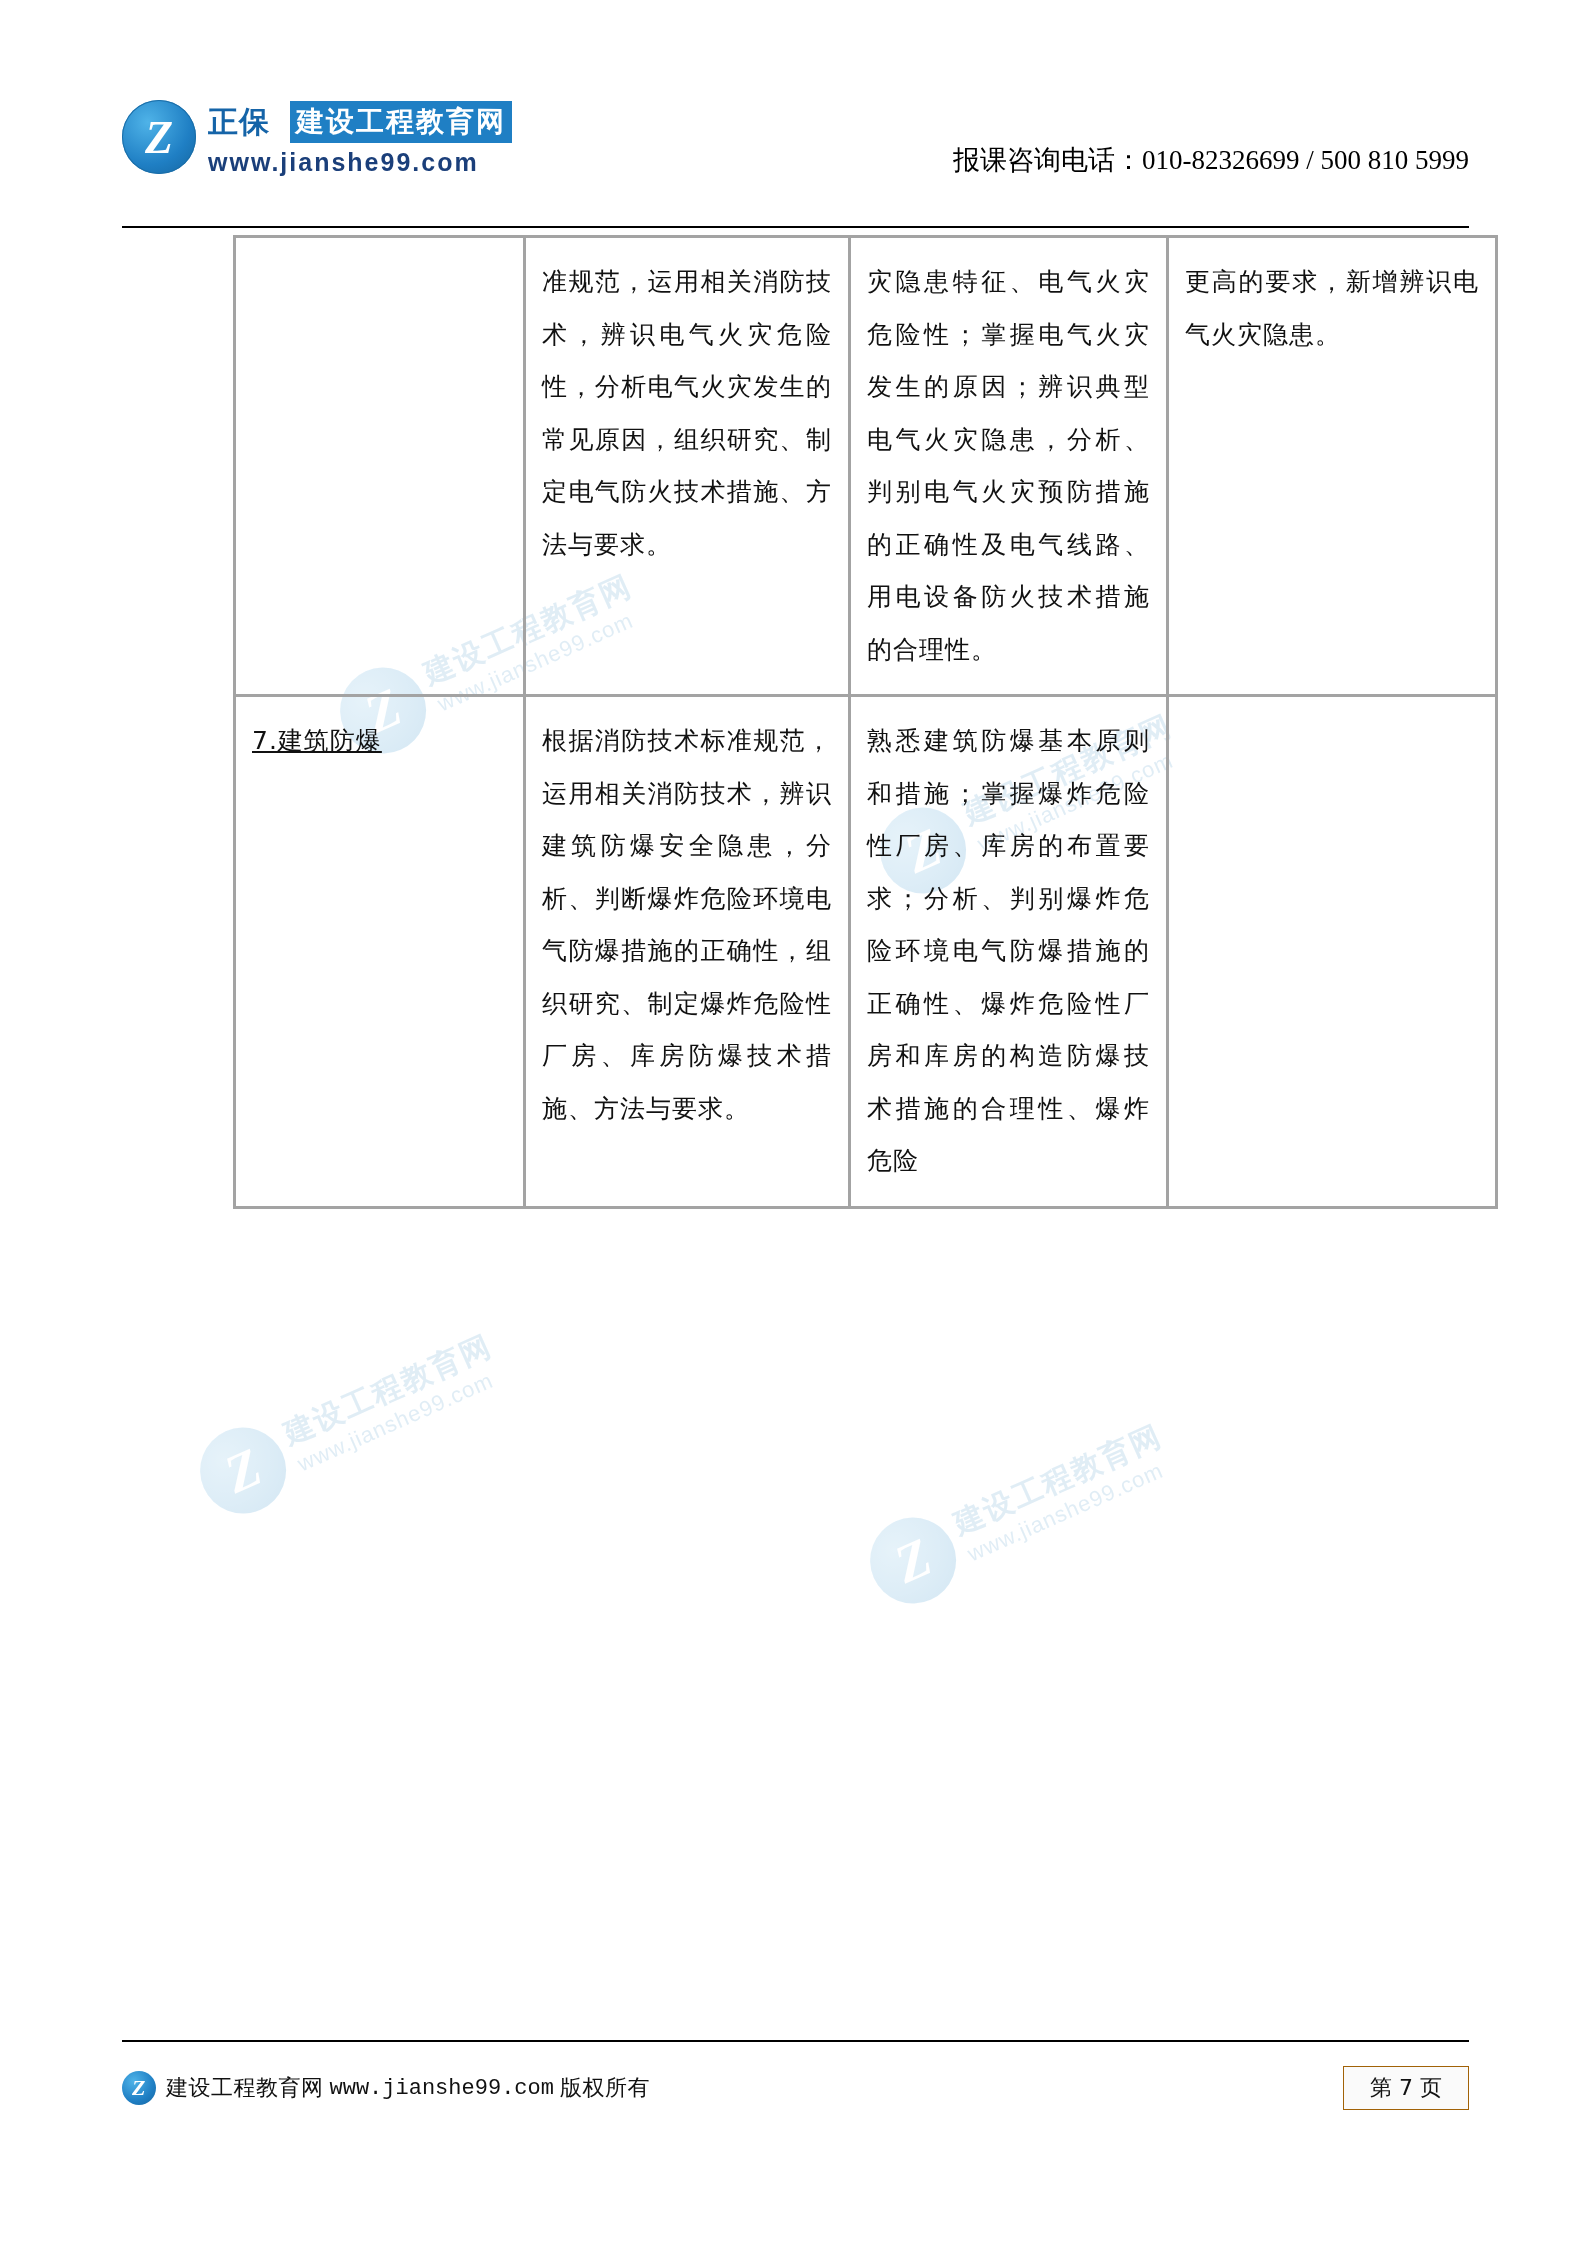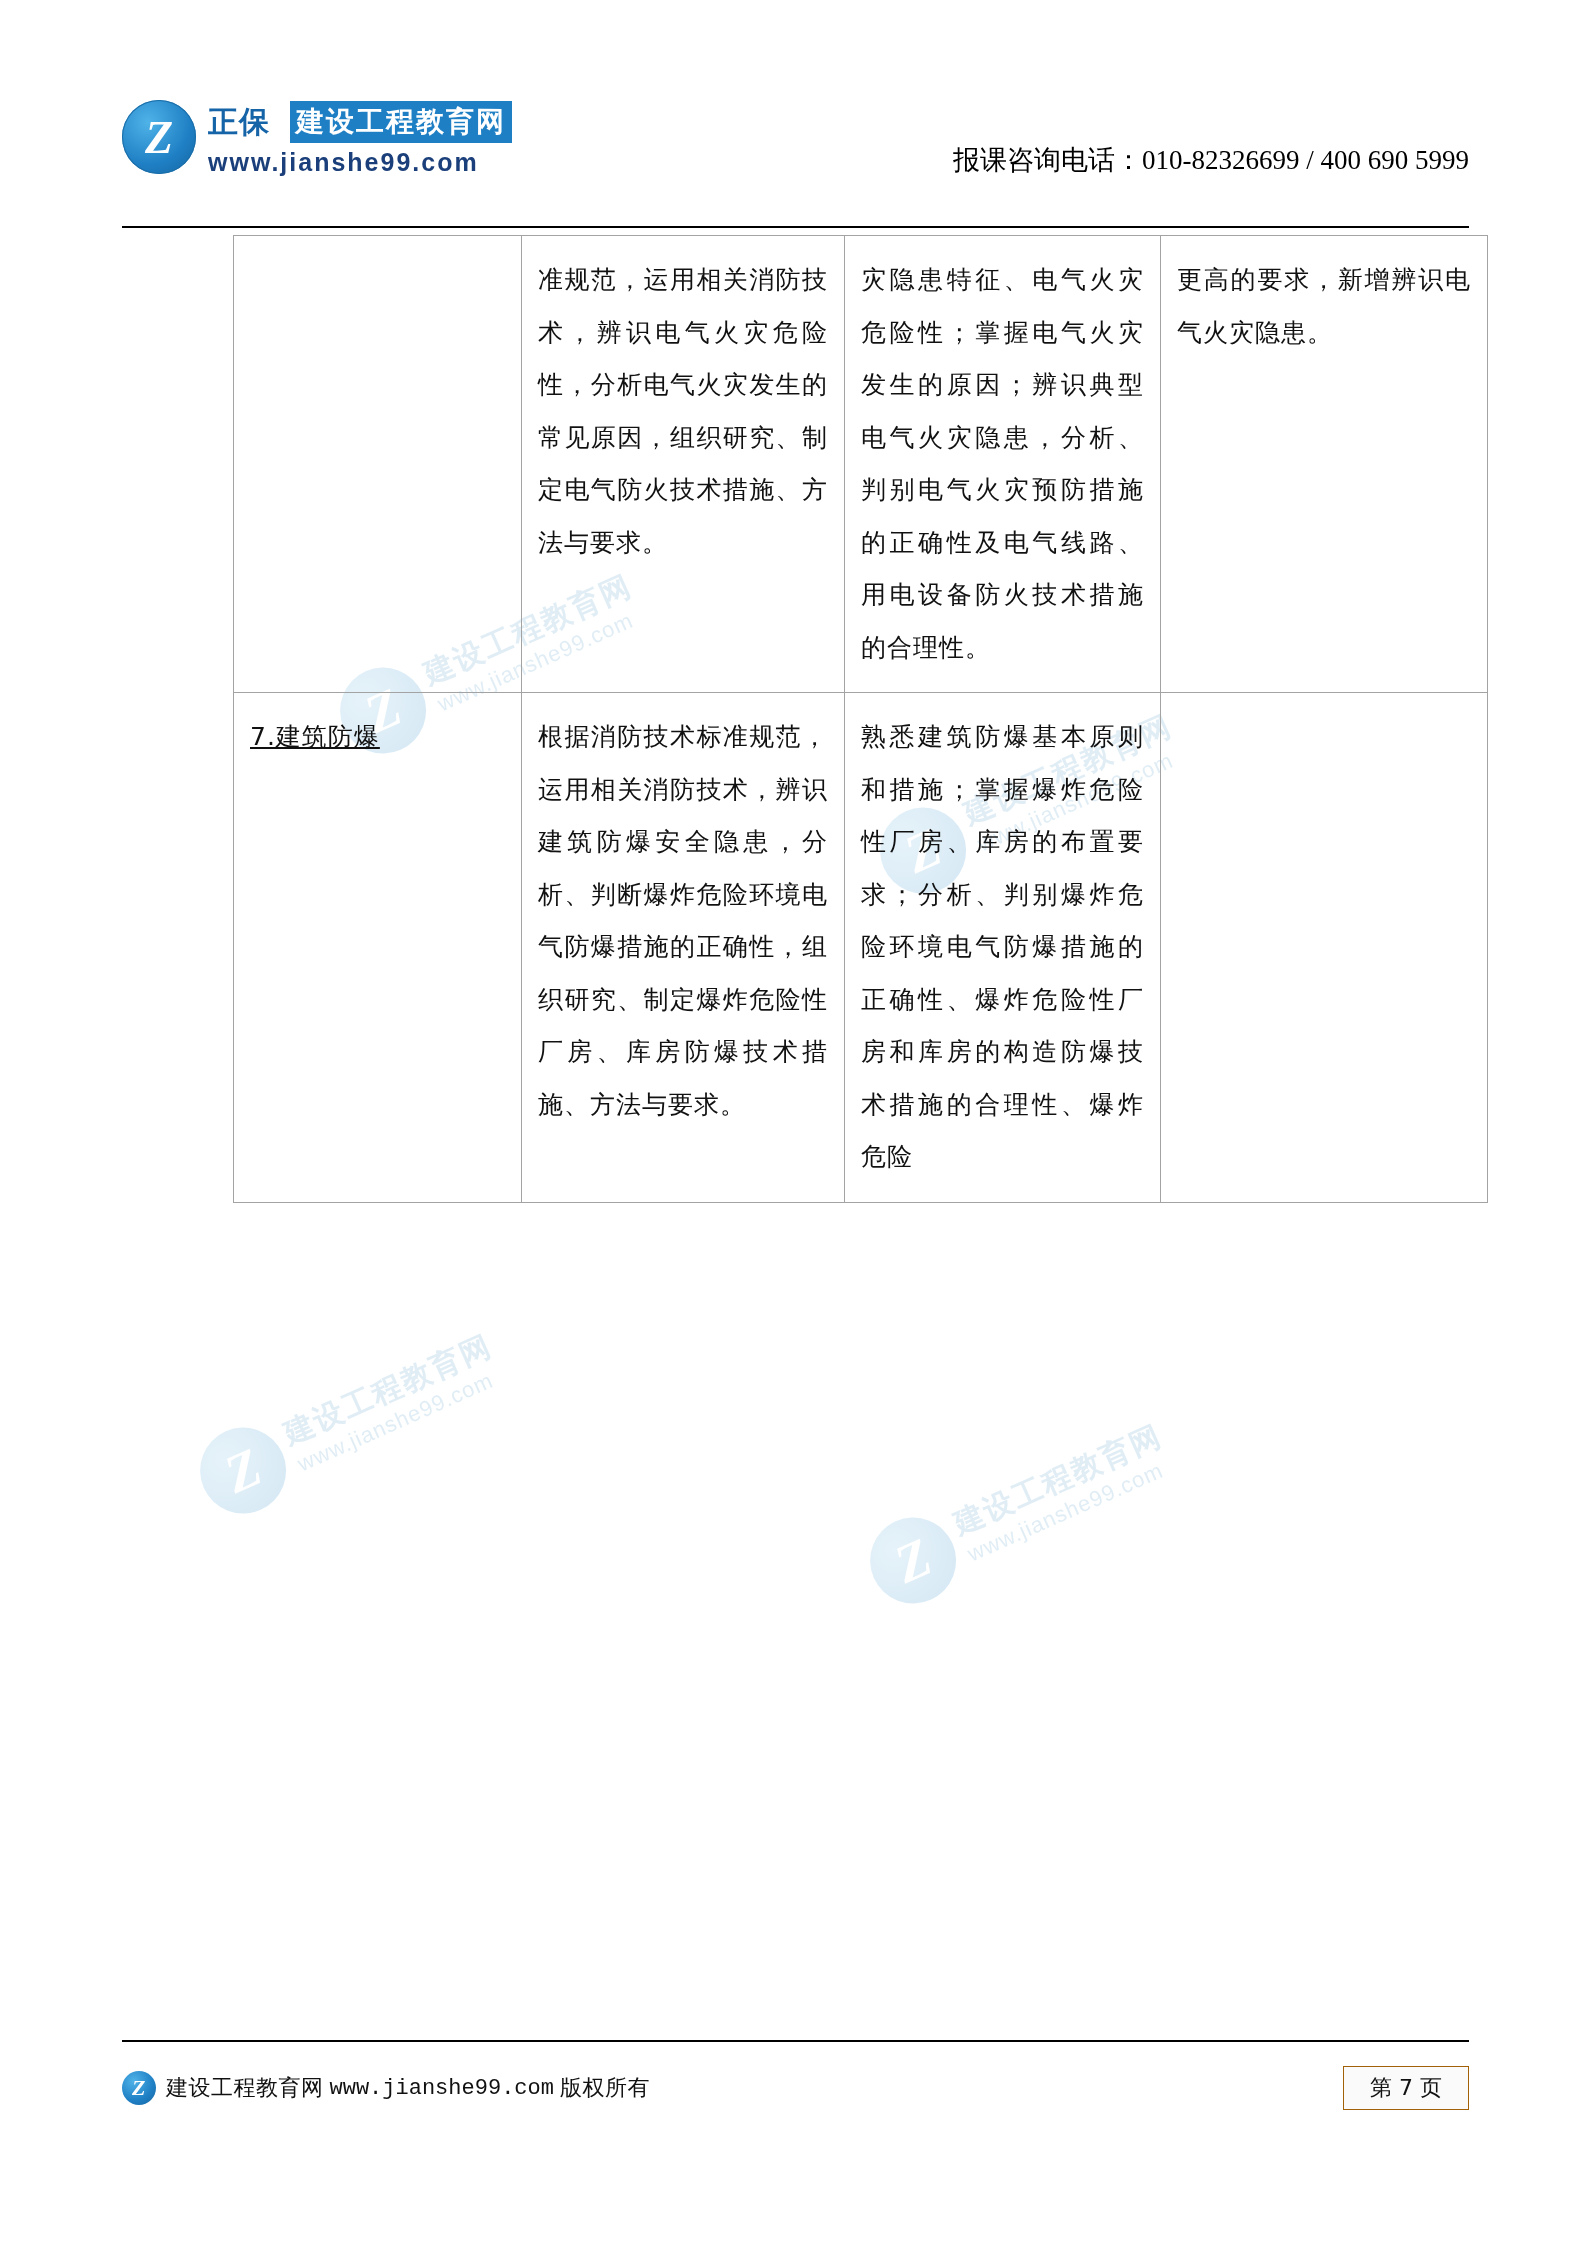--- a/index.html
+++ b/index.html
@@ -115,21 +115,21 @@
   
   .doc-table {
     position: absolute;
     left: 233px;
     top: 235px;
     width: 1122px;
     border-collapse: collapse;
     table-layout: fixed;
   }
   .doc-table td {
-    border: 1px solid #a3a3a3;
+    border: 3px solid #a3a3a3;
     vertical-align: top;
     padding: 18px 16px 18px 16px;
     font-family: "DejaVu Sans", "Liberation Sans", sans-serif;
     font-size: 25px;
     line-height: 2.1;
     color: #111;
     letter-spacing: 1px;
     background: transparent;
   }
   .col-a { width: 255px; text-decoration: underline; }
@@ -270,21 +270,21 @@
       <div class="logo-mark"></div>
       <div class="logo-text">
         <div class="logo-line1">
           <span class="logo-zb">正保</span>
           <span class="logo-js">建设工程教育网</span>
         </div>
         <div class="logo-url">www.jianshe99.com</div>
       </div>
     </div>
     <div class="header-phone">
-      <span class="cn">报课咨询电话：</span><span>010-82326699 / 400 690 5999</span>
+      <span class="cn">报课咨询电话：</span><span>010-82326699 / 500 810 5999</span>
     </div>
     <div class="header-rule"></div>
   </div>
 
   <div class="wm wm1">
     <div class="wm-inner">
       <div class="wm-circle"></div>
       <div class="wm-text">
         <div class="wm-t1">建设工程教育网</div>
         <div class="wm-t2">www.jianshe99.com</div>

